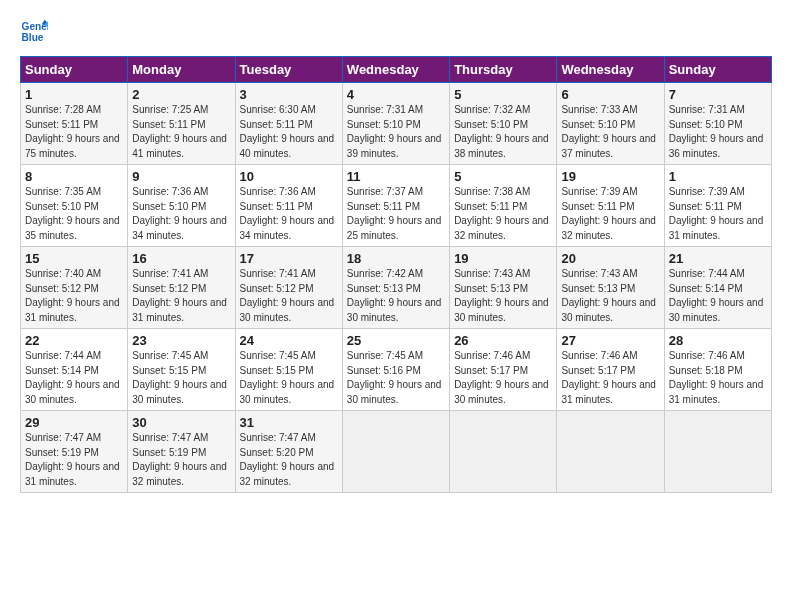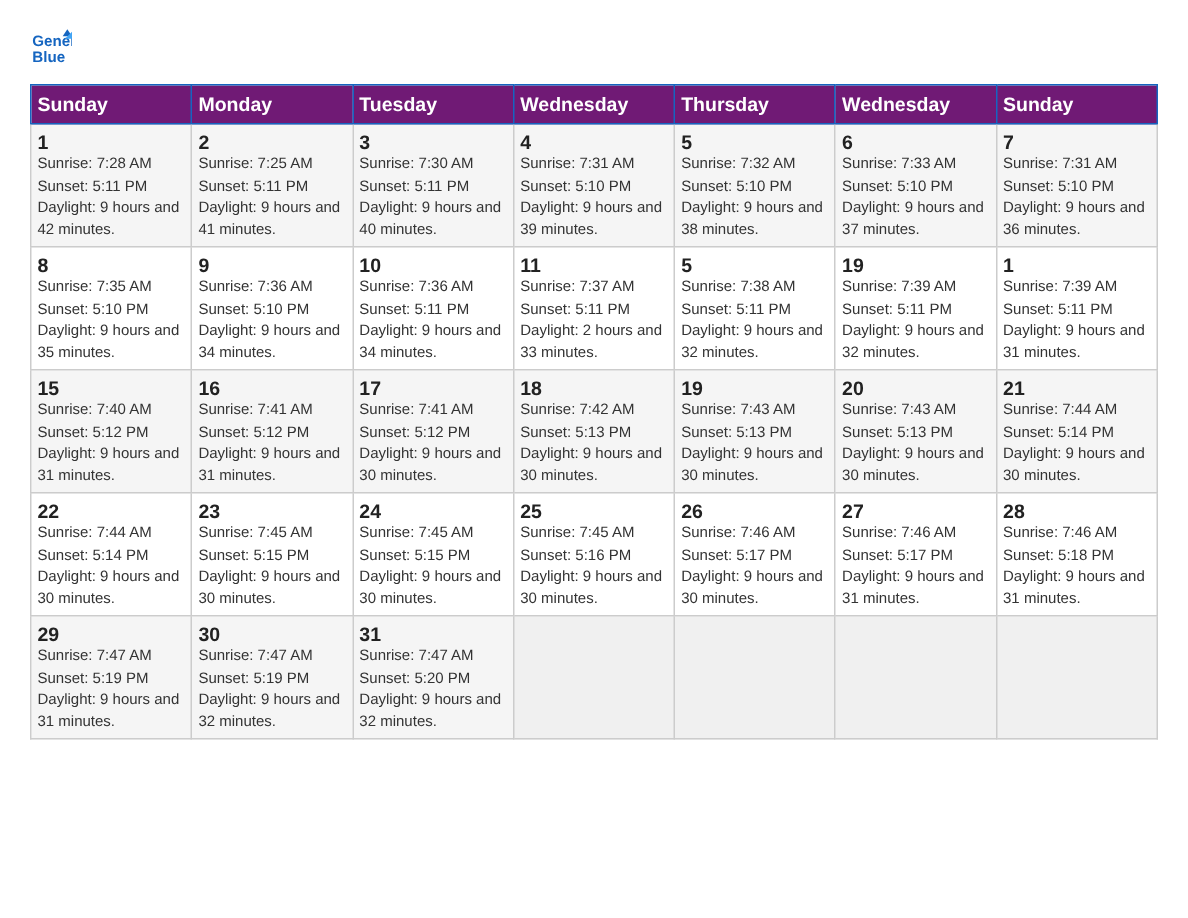--- a/index.html
+++ b/index.html
@@ -132,29 +132,29 @@
           <th>Wednesday</th>
           <th>Thursday</th>
           <th>Wednesday</th>
           <th>Sunday</th>
         </tr>
     </thead>
     <tbody id="cal-body">
     <tr>
           <td>
             <span class="day-num">1</span>
-            <div class="day-info"><span>Sunrise: 7:28 AM</span><br><span>Sunset: 5:11 PM</span><br><span>Daylight: 9 hours and 42 minutes.</span></div>
+            <div class="day-info"><span>Sunrise: 7:28 AM</span><br><span>Sunset: 5:11 PM</span><br><span>Daylight: 9 hours and 75 minutes.</span></div>
           </td>
           <td>
             <span class="day-num">2</span>
             <div class="day-info"><span>Sunrise: 7:25 AM</span><br><span>Sunset: 5:11 PM</span><br><span>Daylight: 9 hours and 41 minutes.</span></div>
           </td>
           <td>
             <span class="day-num">3</span>
-            <div class="day-info"><span>Sunrise: 7:30 AM</span><br><span>Sunset: 5:11 PM</span><br><span>Daylight: 9 hours and 40 minutes.</span></div>
+            <div class="day-info"><span>Sunrise: 6:30 AM</span><br><span>Sunset: 5:11 PM</span><br><span>Daylight: 9 hours and 40 minutes.</span></div>
           </td>
           <td>
             <span class="day-num">4</span>
             <div class="day-info"><span>Sunrise: 7:31 AM</span><br><span>Sunset: 5:10 PM</span><br><span>Daylight: 9 hours and 39 minutes.</span></div>
           </td>
           <td>
             <span class="day-num">5</span>
             <div class="day-info"><span>Sunrise: 7:32 AM</span><br><span>Sunset: 5:10 PM</span><br><span>Daylight: 9 hours and 38 minutes.</span></div>
           </td>
           <td>
@@ -174,21 +174,21 @@
           <td>
             <span class="day-num">9</span>
             <div class="day-info"><span>Sunrise: 7:36 AM</span><br><span>Sunset: 5:10 PM</span><br><span>Daylight: 9 hours and 34 minutes.</span></div>
           </td>
           <td>
             <span class="day-num">10</span>
             <div class="day-info"><span>Sunrise: 7:36 AM</span><br><span>Sunset: 5:11 PM</span><br><span>Daylight: 9 hours and 34 minutes.</span></div>
           </td>
           <td>
             <span class="day-num">11</span>
-            <div class="day-info"><span>Sunrise: 7:37 AM</span><br><span>Sunset: 5:11 PM</span><br><span>Daylight: 2 hours and 33 minutes.</span></div>
+            <div class="day-info"><span>Sunrise: 7:37 AM</span><br><span>Sunset: 5:11 PM</span><br><span>Daylight: 9 hours and 25 minutes.</span></div>
           </td>
           <td>
             <span class="day-num">5</span>
             <div class="day-info"><span>Sunrise: 7:38 AM</span><br><span>Sunset: 5:11 PM</span><br><span>Daylight: 9 hours and 32 minutes.</span></div>
           </td>
           <td>
             <span class="day-num">19</span>
             <div class="day-info"><span>Sunrise: 7:39 AM</span><br><span>Sunset: 5:11 PM</span><br><span>Daylight: 9 hours and 32 minutes.</span></div>
           </td>
           <td>

